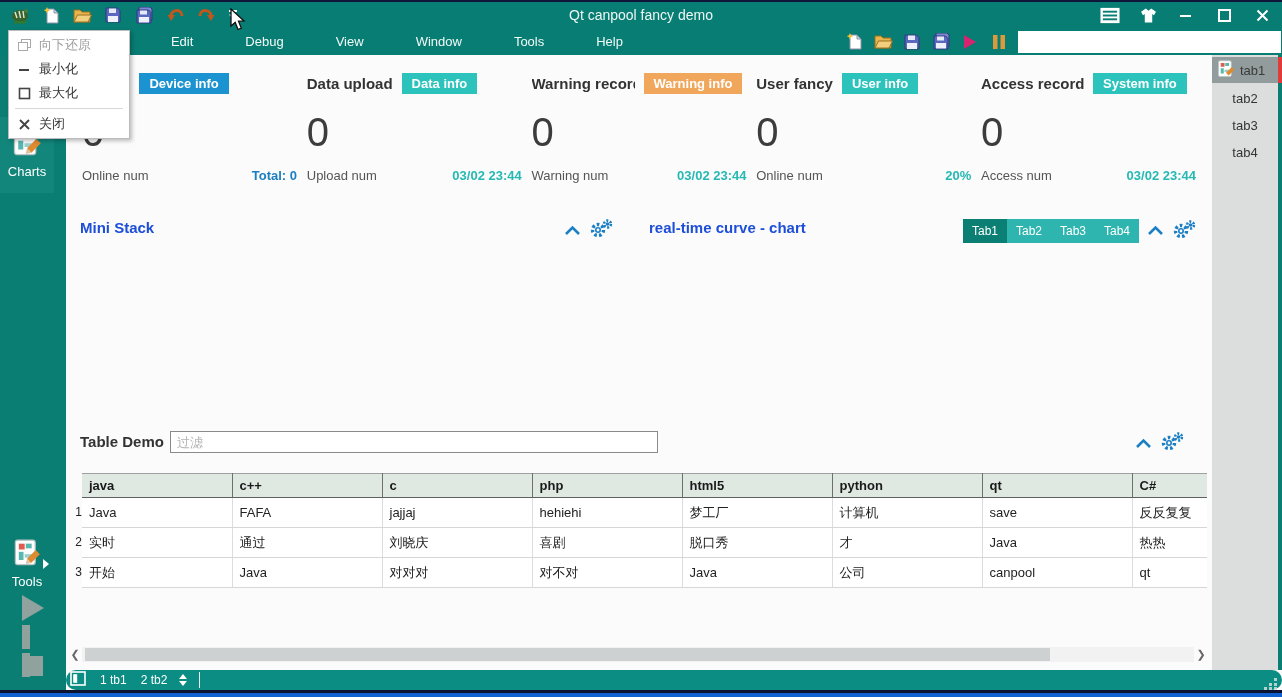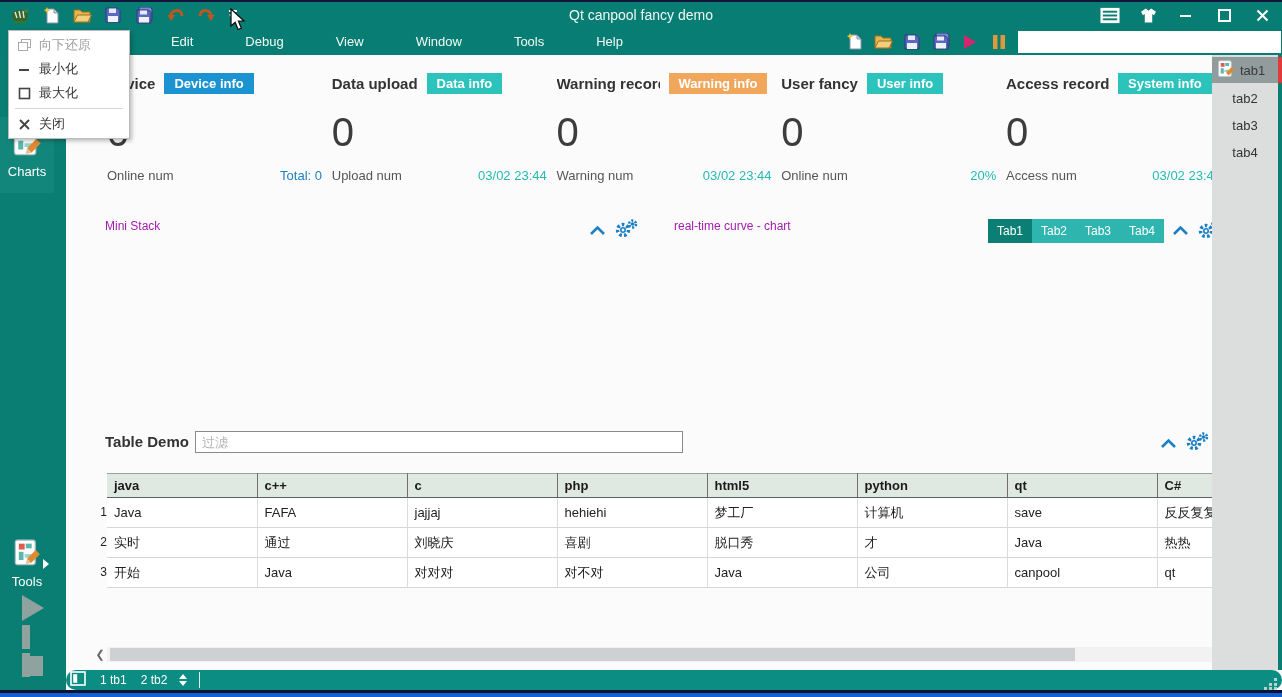--- a/index.html
+++ b/index.html
@@ -20,21 +20,21 @@
 
   
   .menubar { position:absolute; left:0; top:28px; width:1282px; height:27px; background:#087d73; display:flex; align-items:center; z-index:4;}
   .menus { display:flex; padding-left:86px;gap:28px; }
   .menu-item { color:#f2faf8; font-size:13px; padding:0 12px; line-height:27px; cursor:default;}
   .mb-right { margin-left:auto; display:flex; align-items:center; gap:9px; padding-right:1px;}
   .search-box { width:263px; height:22px; border:none; background:#fff; outline:none; font-size:13px; padding:0 6px; }
 
   
   .left-sidebar { position:absolute; left:0; top:55px; width:66px; height:637px; background:#0b7e74; z-index:3;}
-  .content { position:absolute; left:66px; top:55px; width:1146px; height:615px; background:#fbfbfb; overflow:hidden;margin-left:25px;}
+  .content { position:absolute; left:66px; top:55px; width:1146px; height:615px; background:#fbfbfb; overflow:hidden;}
   .right-sidebar { position:absolute; left:1212px; top:55px; width:70px; height:615px; background:#dcdddd; z-index:3;}
   .rs-edge { position:absolute; right:0; top:0; width:4px; height:615px; background:#0b7e74;}
   .statusbar { position:absolute; left:66px; top:670px; width:1216px; height:20px; background:#0b8d83; display:flex; align-items:center; color:#fff; z-index:3;border-radius:10px;}
 
   
   .side-item { position:absolute; left:0; width:54px; text-align:center; color:#fff; font-size:13px; cursor:pointer;}
   .side-item .lbl { display:block; margin-top:4px; }
   .charts-item { top:62px; height:76px; padding-top:10px; background:#13867b;}
   .tools-item  { top:478px; height:64px; padding-top:6px;}
   .flyout { position:absolute; right:5px; top:26px; width:0; height:0; border-left:6px solid #fff; border-top:5px solid transparent; border-bottom:5px solid transparent;}
@@ -45,26 +45,26 @@
 
   
   .cards { position:absolute; left:0; top:15px; width:1146px; padding:0 16px; display:flex; justify-content:space-between; }
   .card { width:215px; }
   .card-head { display:flex; align-items:center; height:26px; }
   .card-title { font-size:15px; font-weight:bold; color:#333; white-space:nowrap; overflow:hidden; max-width:103px; flex:0 1 auto;}
   .card-badge { margin-left:9px; color:#fff; font-size:13px; font-weight:bold; padding:3px 10px; white-space:nowrap;}
   .card-value { font-size:40px; font-weight:200; color:#3c3c3c; margin-top:14px; line-height:44px;}
   .card-foot { display:flex; justify-content:space-between; margin-top:14px; font-size:13px; }
   .card-label { color:#555; }
-  .card-stat { font-weight:normal; }
+  .card-stat { font-weight:bold; }
 
   
   .sect-left  { position:absolute; left:0; top:155px; width:569px; height:40px;}
   .sect-right { position:absolute; left:569px; top:155px; width:577px; height:40px;}
-  .sect-title { position:absolute; left:14px; top:9px; font-size:12px; font-weight:normal; color:#a21caf;}
+  .sect-title { position:absolute; left:14px; top:9px; font-size:15px; font-weight:bold; color:#1d4ed8;}
   .hdr-tools { position:absolute; top:9px; display:flex; align-items:center; gap:8px;}
   .curve-tabs { display:flex; }
   .curve-tab { width:44px; height:24px; line-height:24px; text-align:center; color:#fff; font-size:12px; background:#2eb5af; cursor:pointer;}
   .curve-tab.active { background:#0c7f74; }
 
   
   .table-head { position:absolute; left:0; top:375px; width:1146px; height:26px;}
   .table-title{ position:absolute; left:14px; top:3px; font-size:15px; font-weight:bold; color:#333;}
   .filter-input { position:absolute; left:104px; top:1px; width:488px; height:22px; border:1px solid #8a8a8a; font-size:13px; padding:0 6px; outline:none; background:#fff;}
   .filter-input::placeholder { color:#b4b4b4; }

